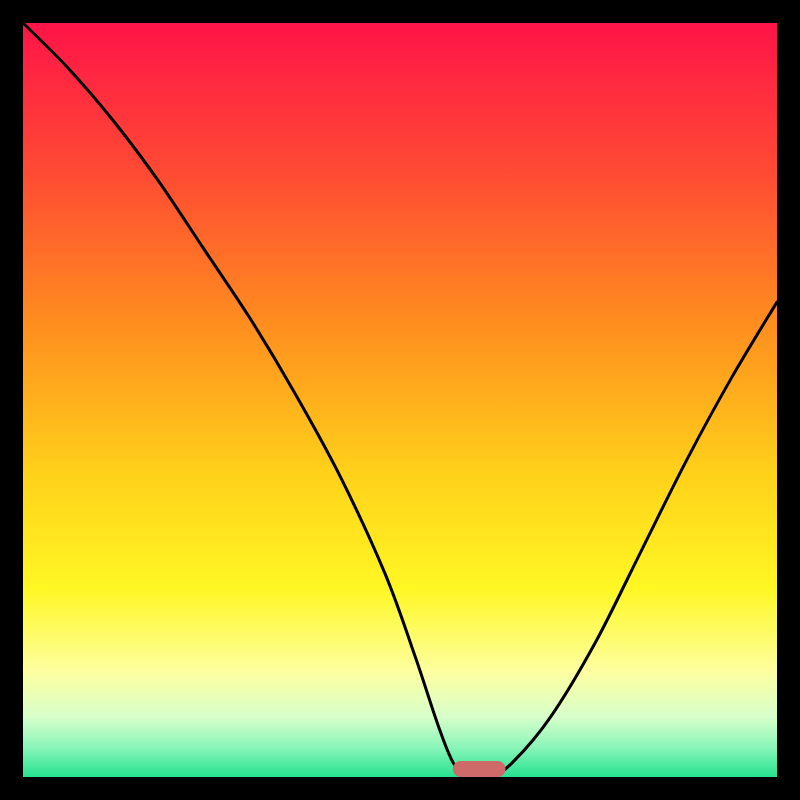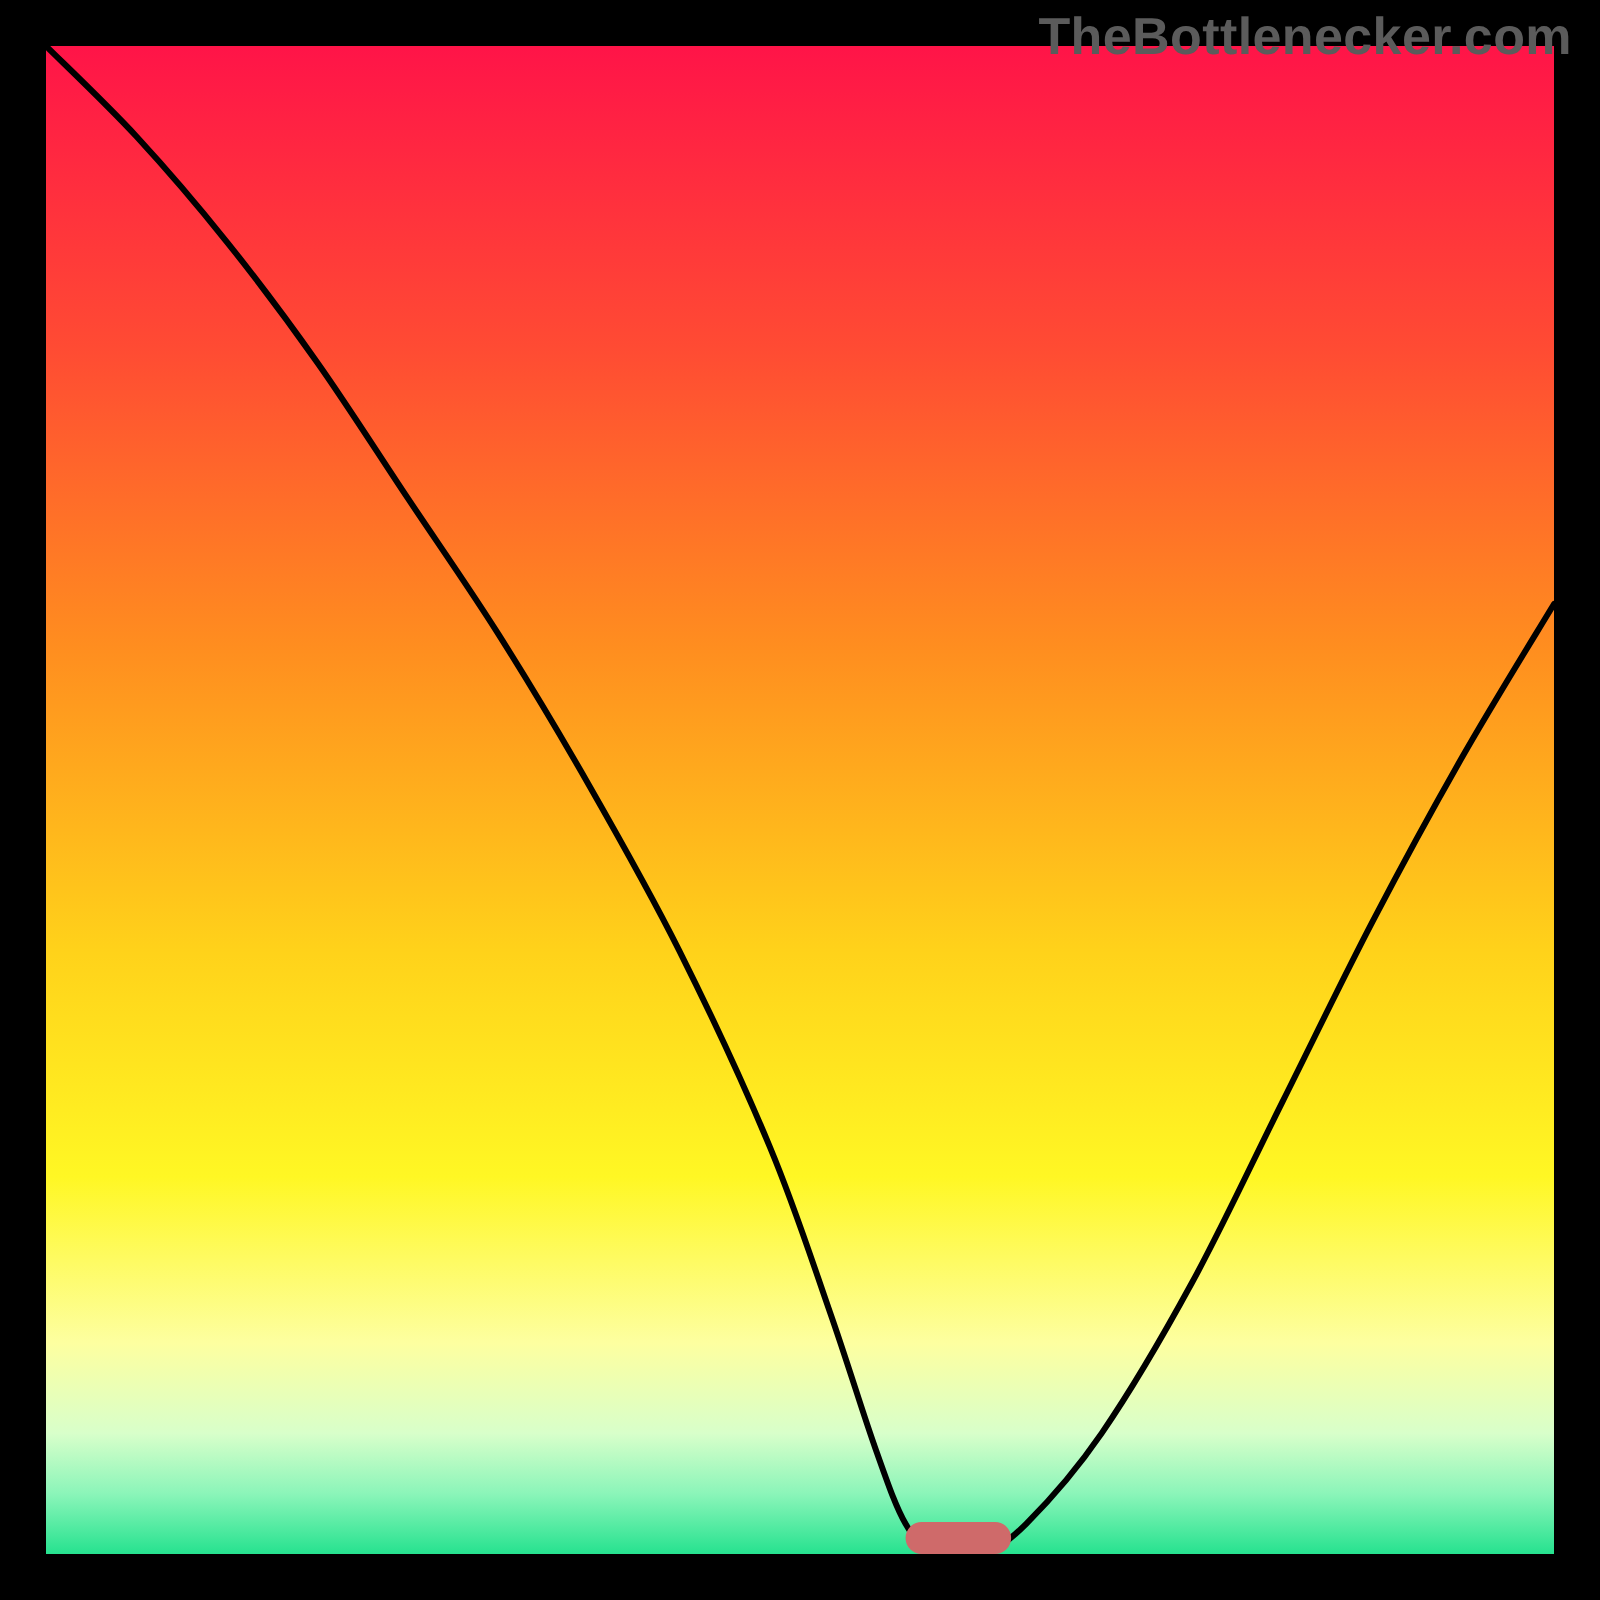--- a/index.html
+++ b/index.html
@@ -36,21 +36,20 @@
   }
   svg {
     display: block;
   }
 </style>
 </head>
 <body>
 
 <div class="frame">
 
-  <div class="watermark">TheBottlenecker.com</div>
 
   <div class="plot-area">
     <svg id="chart-svg" width="754" height="754" viewBox="0 0 754 754">
       <defs>
         <linearGradient id="bg-grad" x1="0" y1="0" x2="0" y2="1">
             <stop offset="0%" stop-color="#ff1448"></stop>
             <stop offset="20%" stop-color="#ff4b33"></stop>
             <stop offset="40%" stop-color="#ff8e1f"></stop>
             <stop offset="60%" stop-color="#ffd21a"></stop>
             <stop offset="75%" stop-color="#fff724"></stop>

